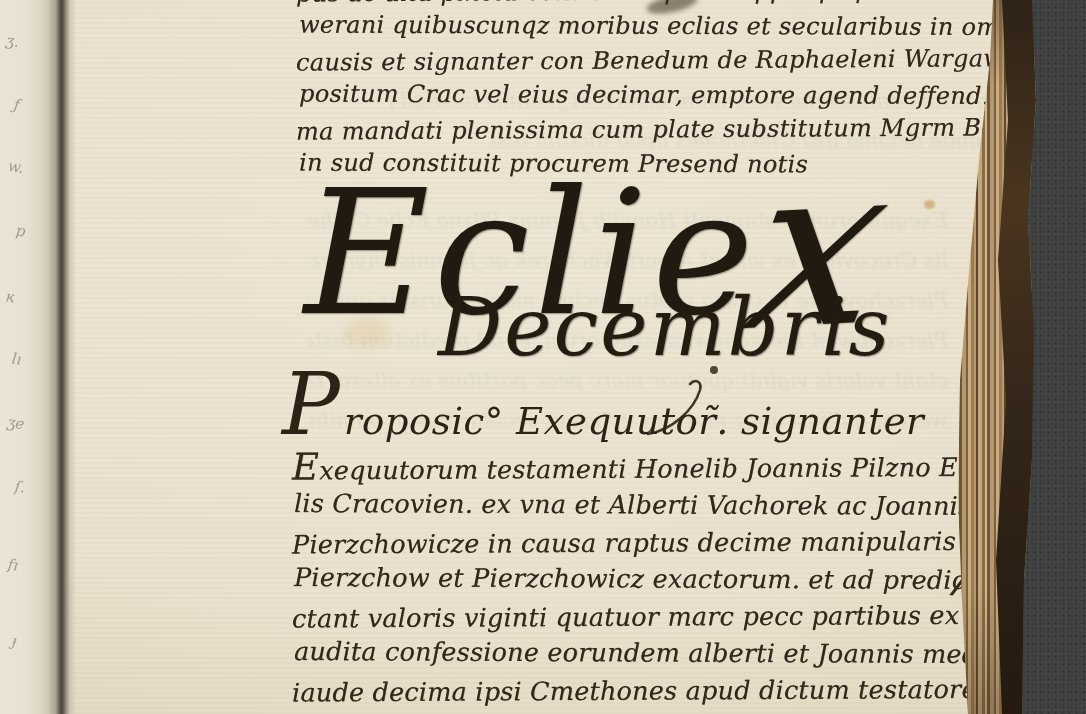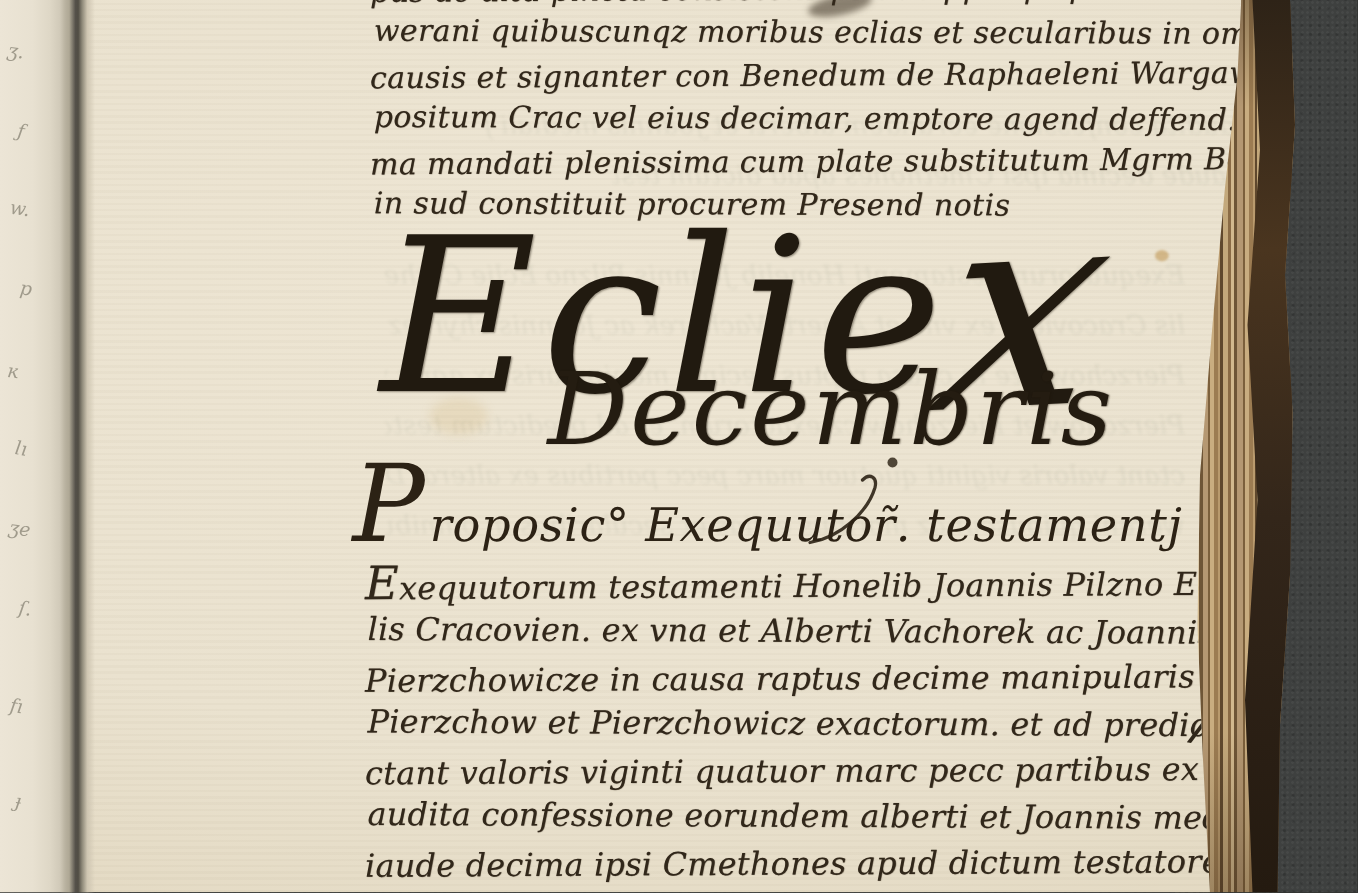--- a/index.html
+++ b/index.html
@@ -104,21 +104,21 @@
       <div class="tline">positum Crac vel eius decimar, emptore agend deffend. als in for</div>
       <div class="tline">ma mandati plenissima cum plate substitutum Mgrm Benedicti</div>
       <div class="tline">in sud constituit procurem Presend notis</div>
     </div>
 
     <div class="heading1"><span>Eclie</span><span class="numeral">x</span></div>
     <div class="heading2">Decembris</div>
 
     <div class="subheading">
       <span class="initial">P</span>
-      <span class="rest">roposic° Exequutor̃. testamentj</span>
+      <span class="rest">roposic° Exequutor̃. signanter</span>
     </div>
     <svg class="flourish" width="80" height="70" viewBox="0 0 80 70">
       <path d="M6,62 C30,58 52,38 58,18 C60,10 54,6 48,12" fill="none" stroke="#2c2215" stroke-width="2.6" stroke-linecap="round" opacity="0.9"></path>
     </svg>
 
     <div class="bodypara ink">
       <div class="bline">Exequutorum testamenti Honelib Joannis Pilzno Eclie Cathedra.</div>
       <div class="bline">lis Cracovien. ex vna et Alberti Vachorek ac Joannis chyrzez de.</div>
       <div class="bline">Pierzchowicze in causa raptus decime manipularis ex agris villar</div>
       <div class="bline">Pierzchow et Pierzchowicz exactorum. et ad predictum testatorem spe.</div>

